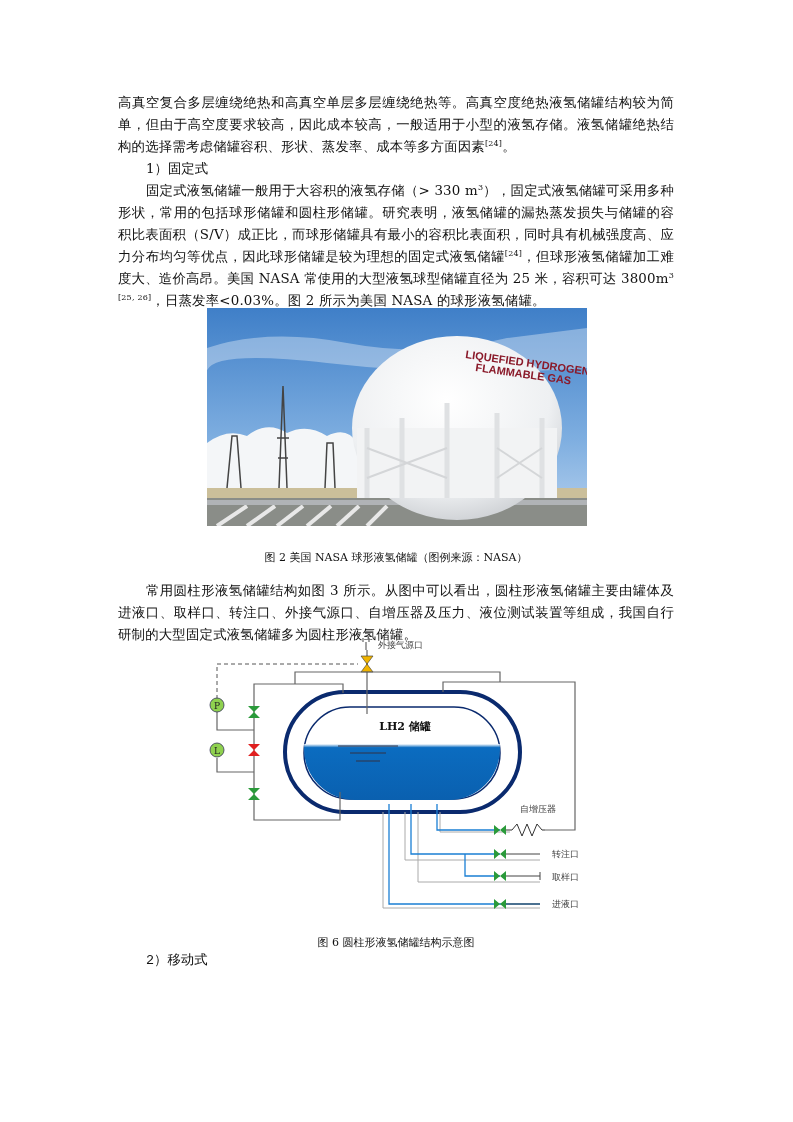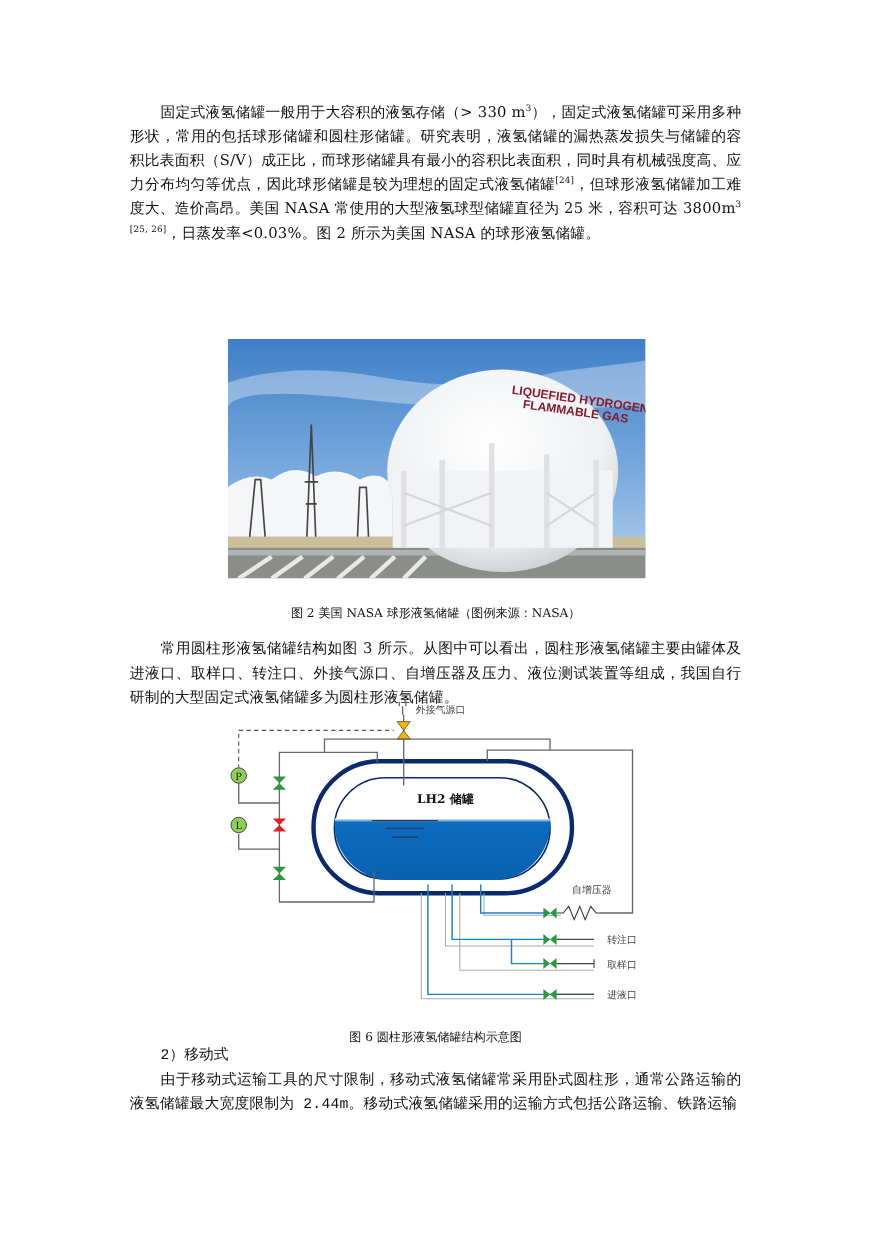--- a/index.html
+++ b/index.html
@@ -15,20 +15,22 @@
   .cap2 { position: absolute; left: 118px; top: 535px; width: 556px; }
   .para3 { position: absolute; left: 118px; top: 564px; width: 556px; margin-top: 16px; }
   .diagram { position: absolute; left: 200px; top: 632px; width: 400px; height: 280px; }
   .cap3 { position: absolute; left: 118px; top: 920px; width: 556px; }
   .sec2 { position: absolute; left: 118px; top: 950px; width: 556px; font-family: Liberation Mono, monospace; }
 </style>
 </head>
 <body>
 
 <div class="page">
+  <p class="p"><span>高真空复合多层缠绕绝热和高真空单层多层缠绕绝热等。高真空度绝热液氢储罐结构较为简单，但由于高空度要求较高，因此成本较高，一般适用于小型的液氢存储。液氢储罐绝热结构的选择需考虑储罐容积、形状、蒸发率、成本等多方面因素</span><sup>[24]</sup><span>。</span></p>
+  <p class="heading">1）固定式</p>
   <p class="p indent"><span>固定式液氢储罐一般用于大容积的液氢存储（&gt; 330 m</span><sup>3</sup><span>），固定式液氢储罐可采用多种形状，常用的包括球形储罐和圆柱形储罐。研究表明，液氢储罐的漏热蒸发损失与储罐的容积比表面积（S/V）成正比，而球形储罐具有最小的容积比表面积，同时具有机械强度高、应力分布均匀等优点，因此球形储罐是较为理想的固定式液氢储罐</span><sup>[24]</sup><b style="font-weight:normal">，但球形液氢储罐加工难度大、造价高昂。美国 NASA 常使用的大型液氢球型储罐直径为 25 米，容积可达 3800m</b><sup>3</sup><sup> [25, 26]</sup><span>，日蒸发率&lt;0.03%。图 2 所示为美国 NASA 的球形液氢储罐。</span></p>
 </div>
 
 <div class="photo">
   <svg width="380" height="218" viewBox="0 0 380 218">
     <defs>
       <linearGradient id="sky" x1="0" y1="0" x2="0" y2="1">
         <stop offset="0" stop-color="#3f7fc8"></stop>
           <stop offset="0.6" stop-color="#7eaee0"></stop>
           <stop offset="1" stop-color="#b8d2ee"></stop>
@@ -162,14 +164,13 @@
     <text x="352" y="275" font-size="9" fill="#444" font-family="DejaVu Sans, sans-serif">进液口</text>
   </svg>
 </div>
 
 <div class="cap3">
   <p class="cap">图 6  圆柱形液氢储罐结构示意图</p>
 </div>
 
 <div class="sec2">
   <p class="heading">2）移动式</p>
-  <p class="p indent">由于移动式运输工具的尺寸限制，移动式液氢储罐常采用卧式圆柱形，通常公路运输的液氢储罐最大宽度限制为 2.44m。移动式液氢储罐采用的运输方式包括公路运输、铁路运输</p>
 </div>
 
 </body></html>

